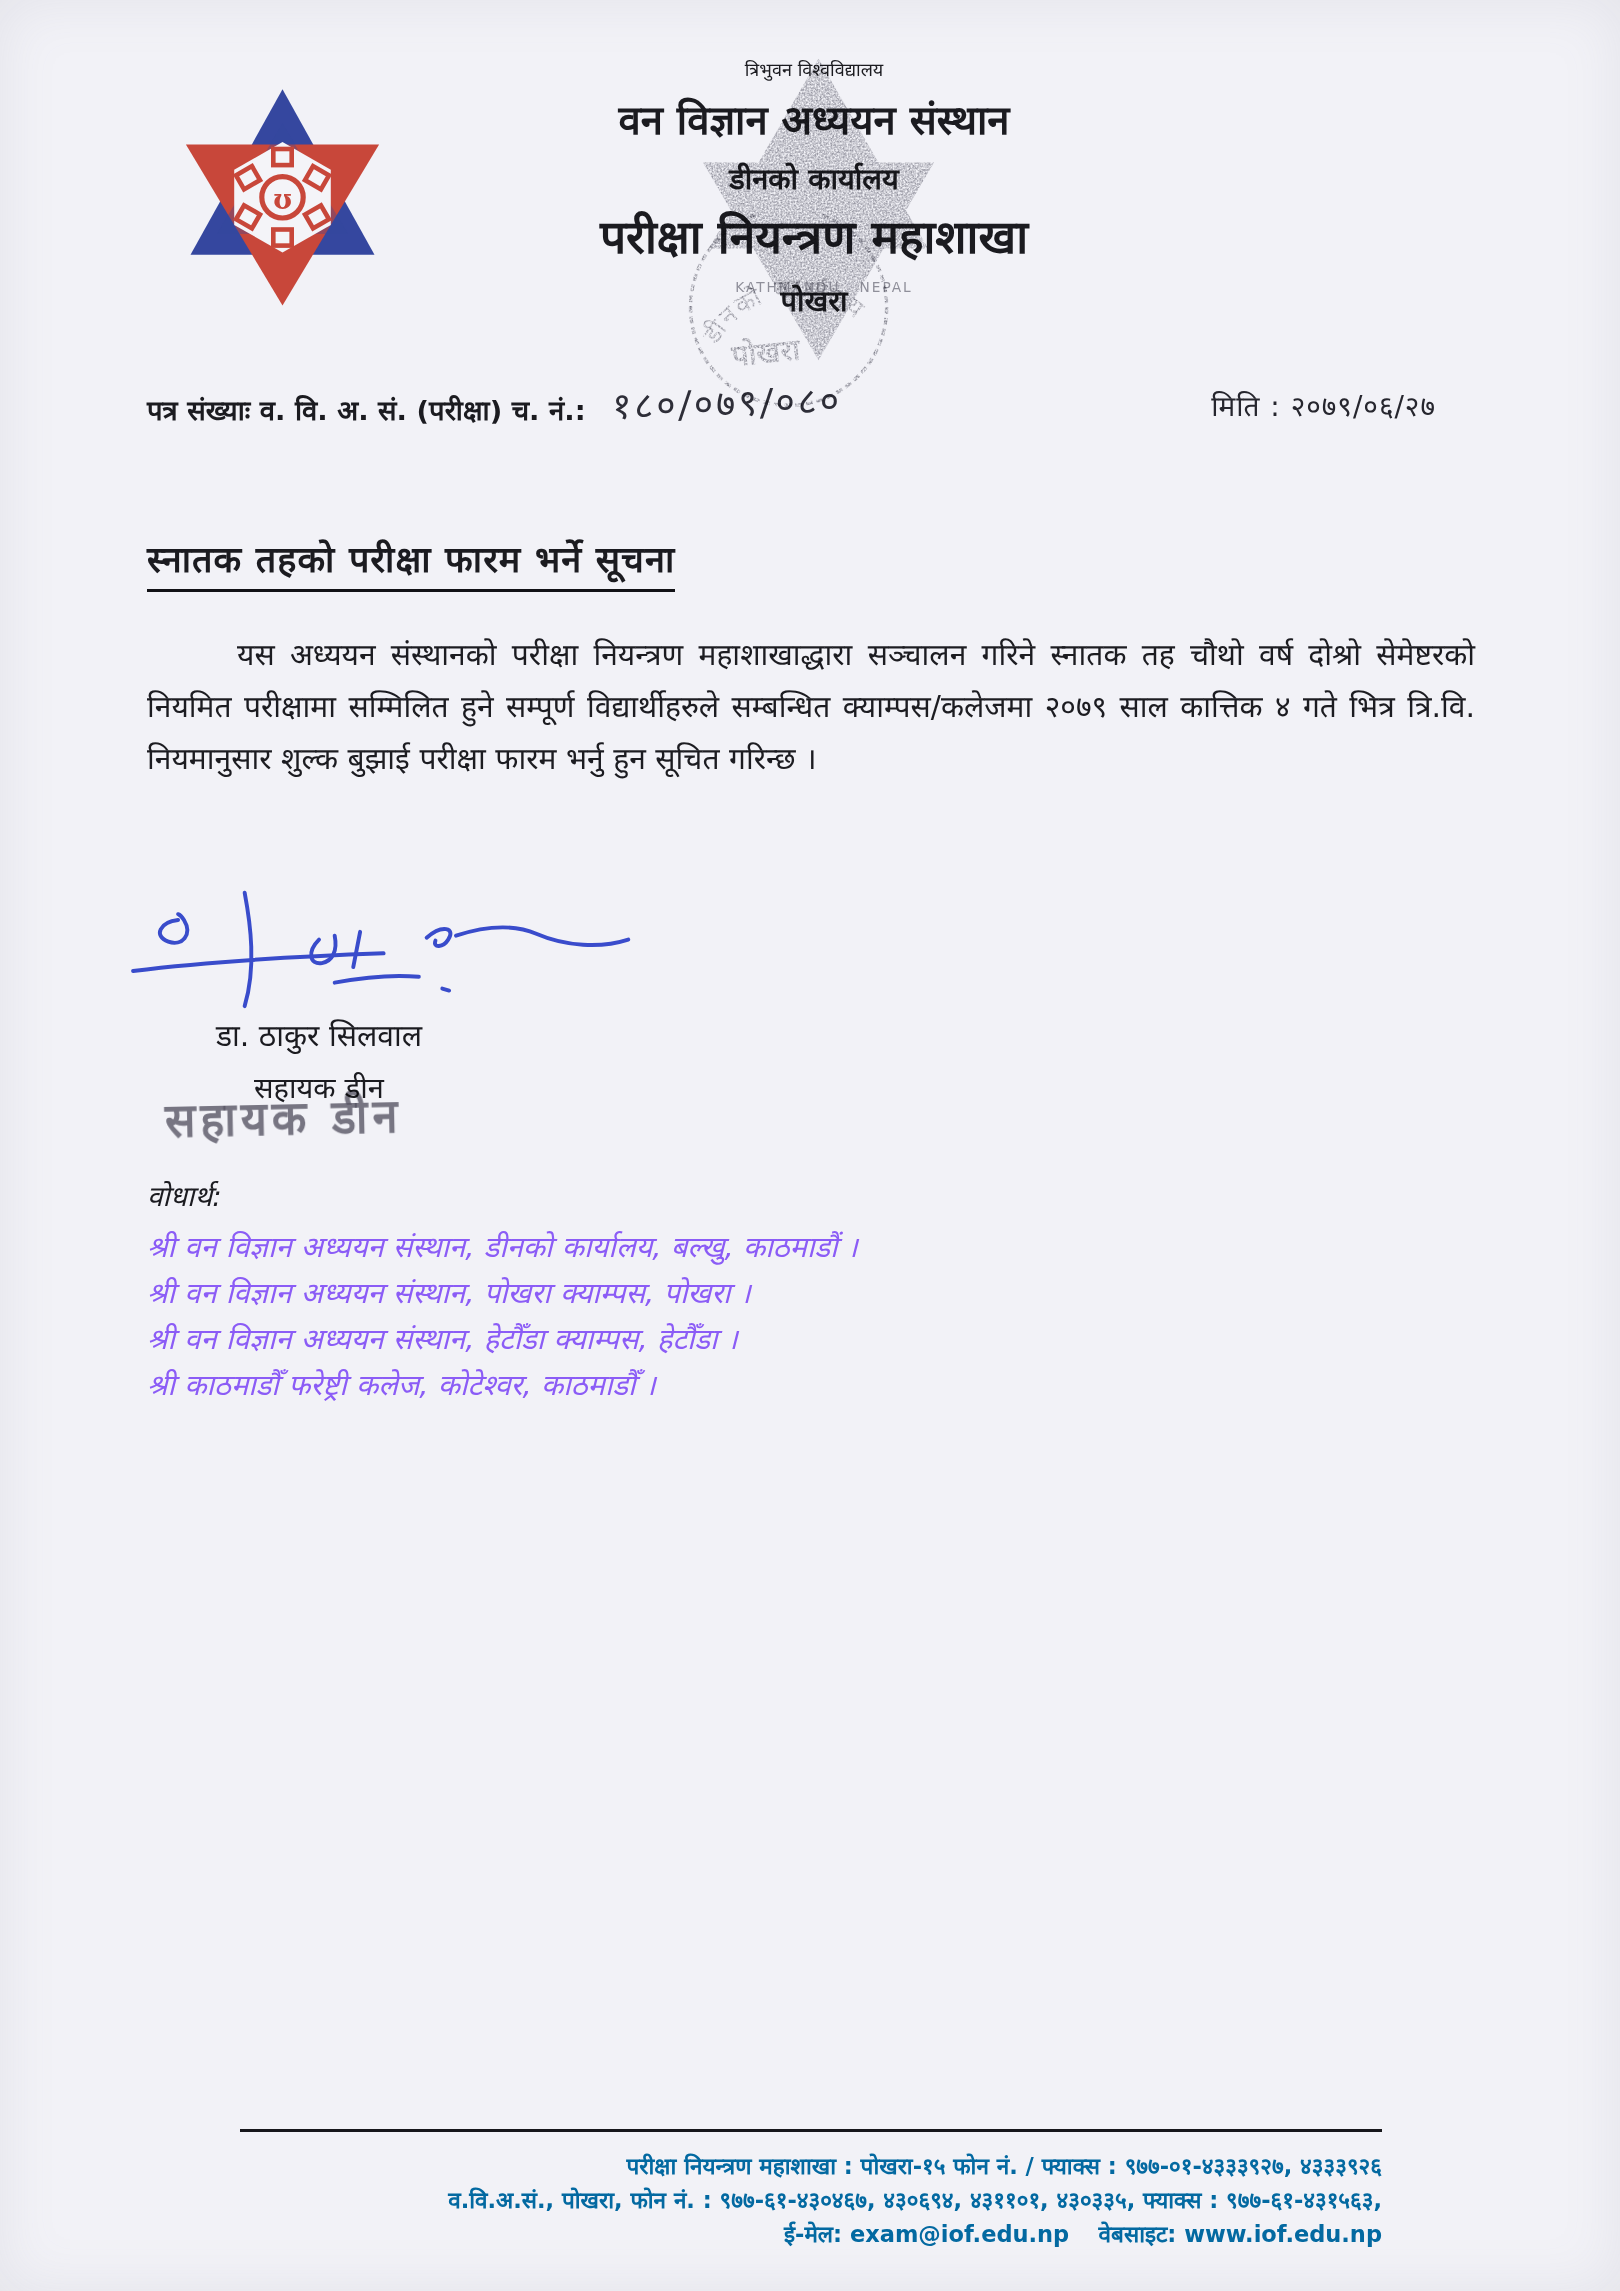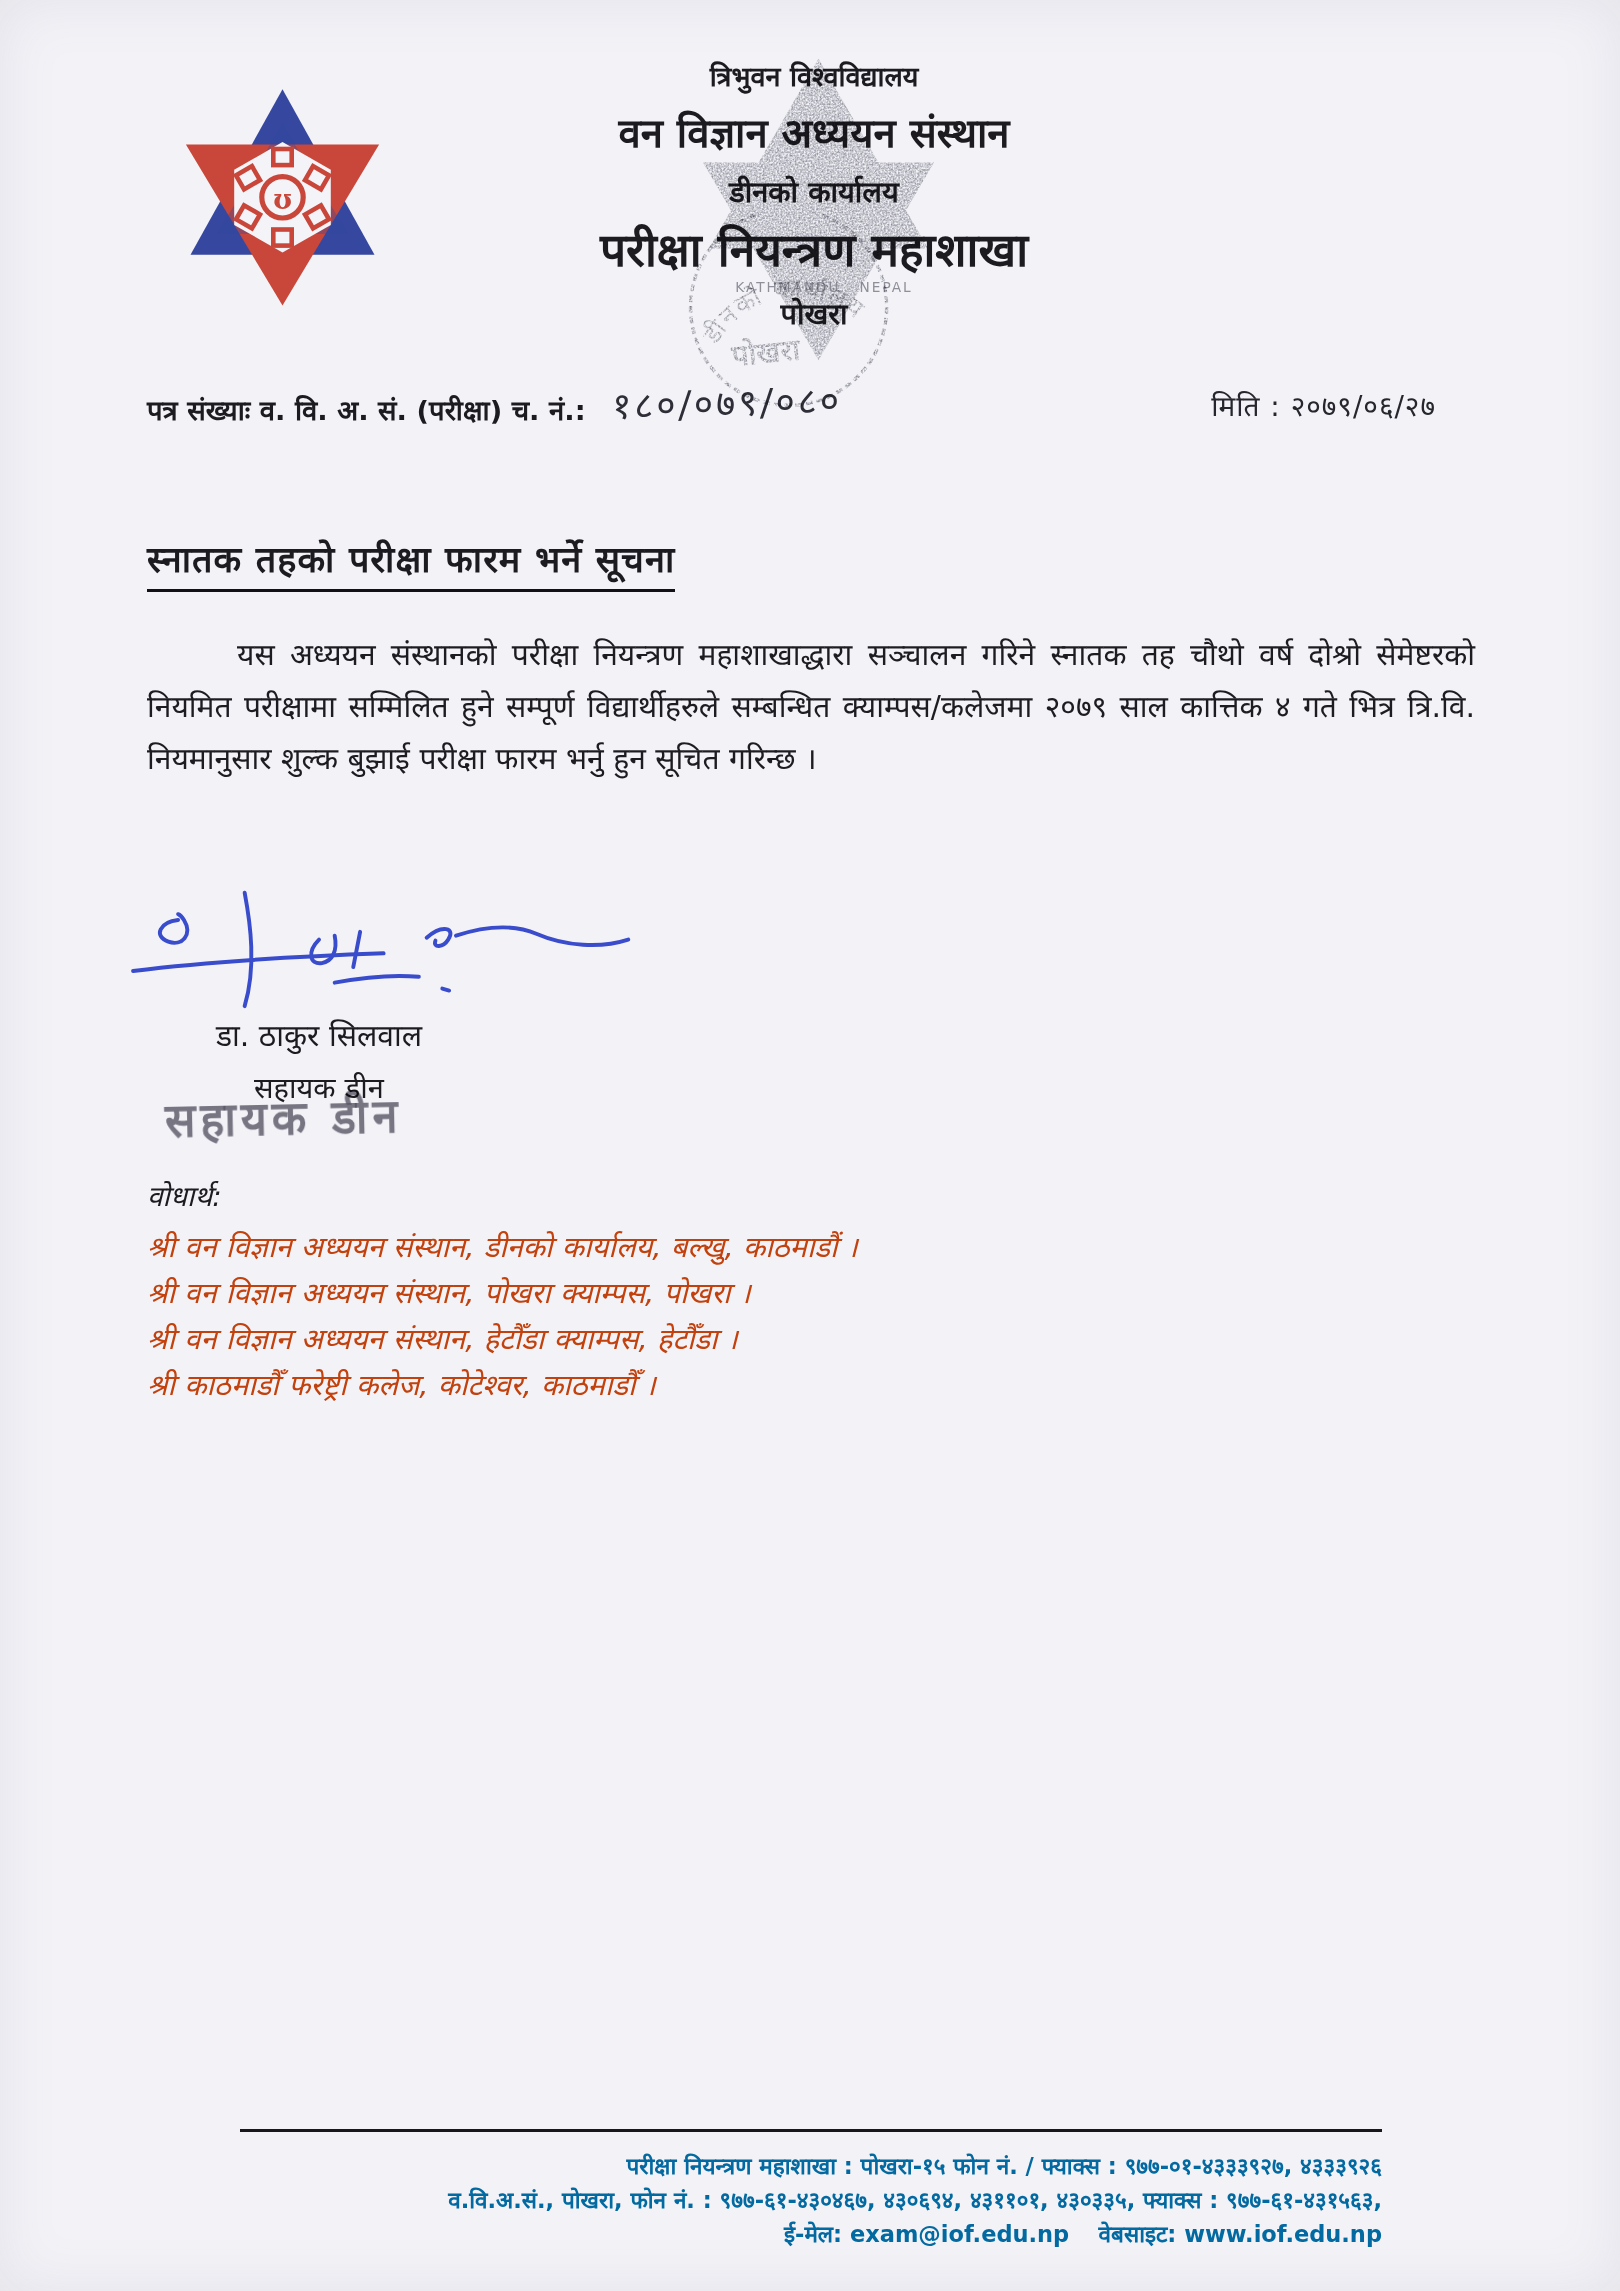--- a/index.html
+++ b/index.html
@@ -5,21 +5,21 @@
   html,body{margin:0;padding:0;background:#e8e8ee;}
   .page{
     position:relative;width:1620px;height:2292px;margin:0 auto;
     background:#f2f2f7;overflow:hidden;color:#1b1b20;
     font-family:"DejaVu Sans",sans-serif;
     box-shadow:inset 0 0 59px rgba(120,120,140,0.12);
   }
   
   .logo{position:absolute;left:165px;top:80px;width:235px;height:230px;}
   .letterhead{position:absolute;left:510px;top:57px;width:608px;text-align:center;z-index:2;}
-  .lh-university{font-size:27px;font-weight:bold;margin:0 0 9.8px 0;}
+  .lh-university{font-size:18px;font-weight:normal;margin:0 0 9.8px 0;}
   .lh-institute{font-size:40px;font-weight:bold;margin:0 0 11.8px 0;}
   .lh-office{font-size:29px;font-weight:bold;margin:0 0 7.8px 0;}
   .lh-division{font-size:46px;font-weight:bold;margin:0 0 13.7px 0;}
   .lh-location{font-size:29px;font-weight:bold;margin:0;}
   .star-stamp{position:absolute;left:642px;top:45px;width:353px;height:323px;z-index:5;mix-blend-mode:multiply;opacity:.85;pointer-events:none;}
   .round-stamp{position:absolute;left:617px;top:214px;width:353px;height:206px;z-index:5;mix-blend-mode:multiply;opacity:.9;pointer-events:none;}
   
   .ref-row{position:absolute;left:147px;top:380px;width:1382px;z-index:2;}
   .ref-label{font-size:27.4px;font-weight:bold;}
   .ref-number{
@@ -47,21 +47,21 @@
   .dean-stamp{
     position:absolute;left:165px;top:1086px;z-index:4;
     font-size:45px;font-weight:bold;letter-spacing:4.9px;
     color:rgba(88,86,100,0.78);transform:rotate(-1.2deg) scaleY(1.05);
     filter:blur(0.6px);mix-blend-mode:multiply;
   }
   
   .cc{position:absolute;left:147px;top:1176px;width:1078px;font-style:italic;}
   .cc-label{font-size:28px;margin:0 0 9.8px 0;}
   .cc ul{list-style:none;margin:0;padding:0;}
-  .cc li{font-size:29px;line-height:46px;color:#c2410c;}
+  .cc li{font-size:29px;line-height:46px;color:#8b5cf6;}
   
   .footer{
     position:absolute;left:240px;top:2129px;width:1142px;
     border-top:3.9px solid #17171c;padding-top:17px;text-align:right;
     font-weight:bold;font-size:22.5px;line-height:34px;color:#0369a1;
   }
   .footer .sep{display:inline-block;width:13.7px;}
 </style>
 </head>
 <body>

